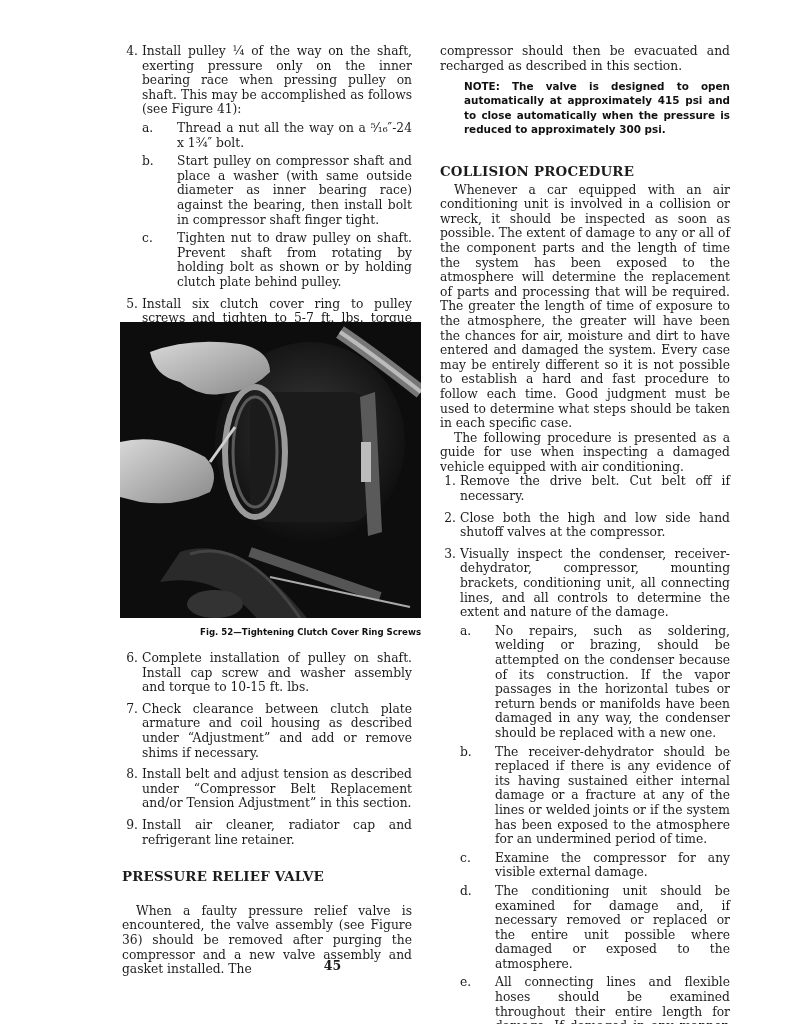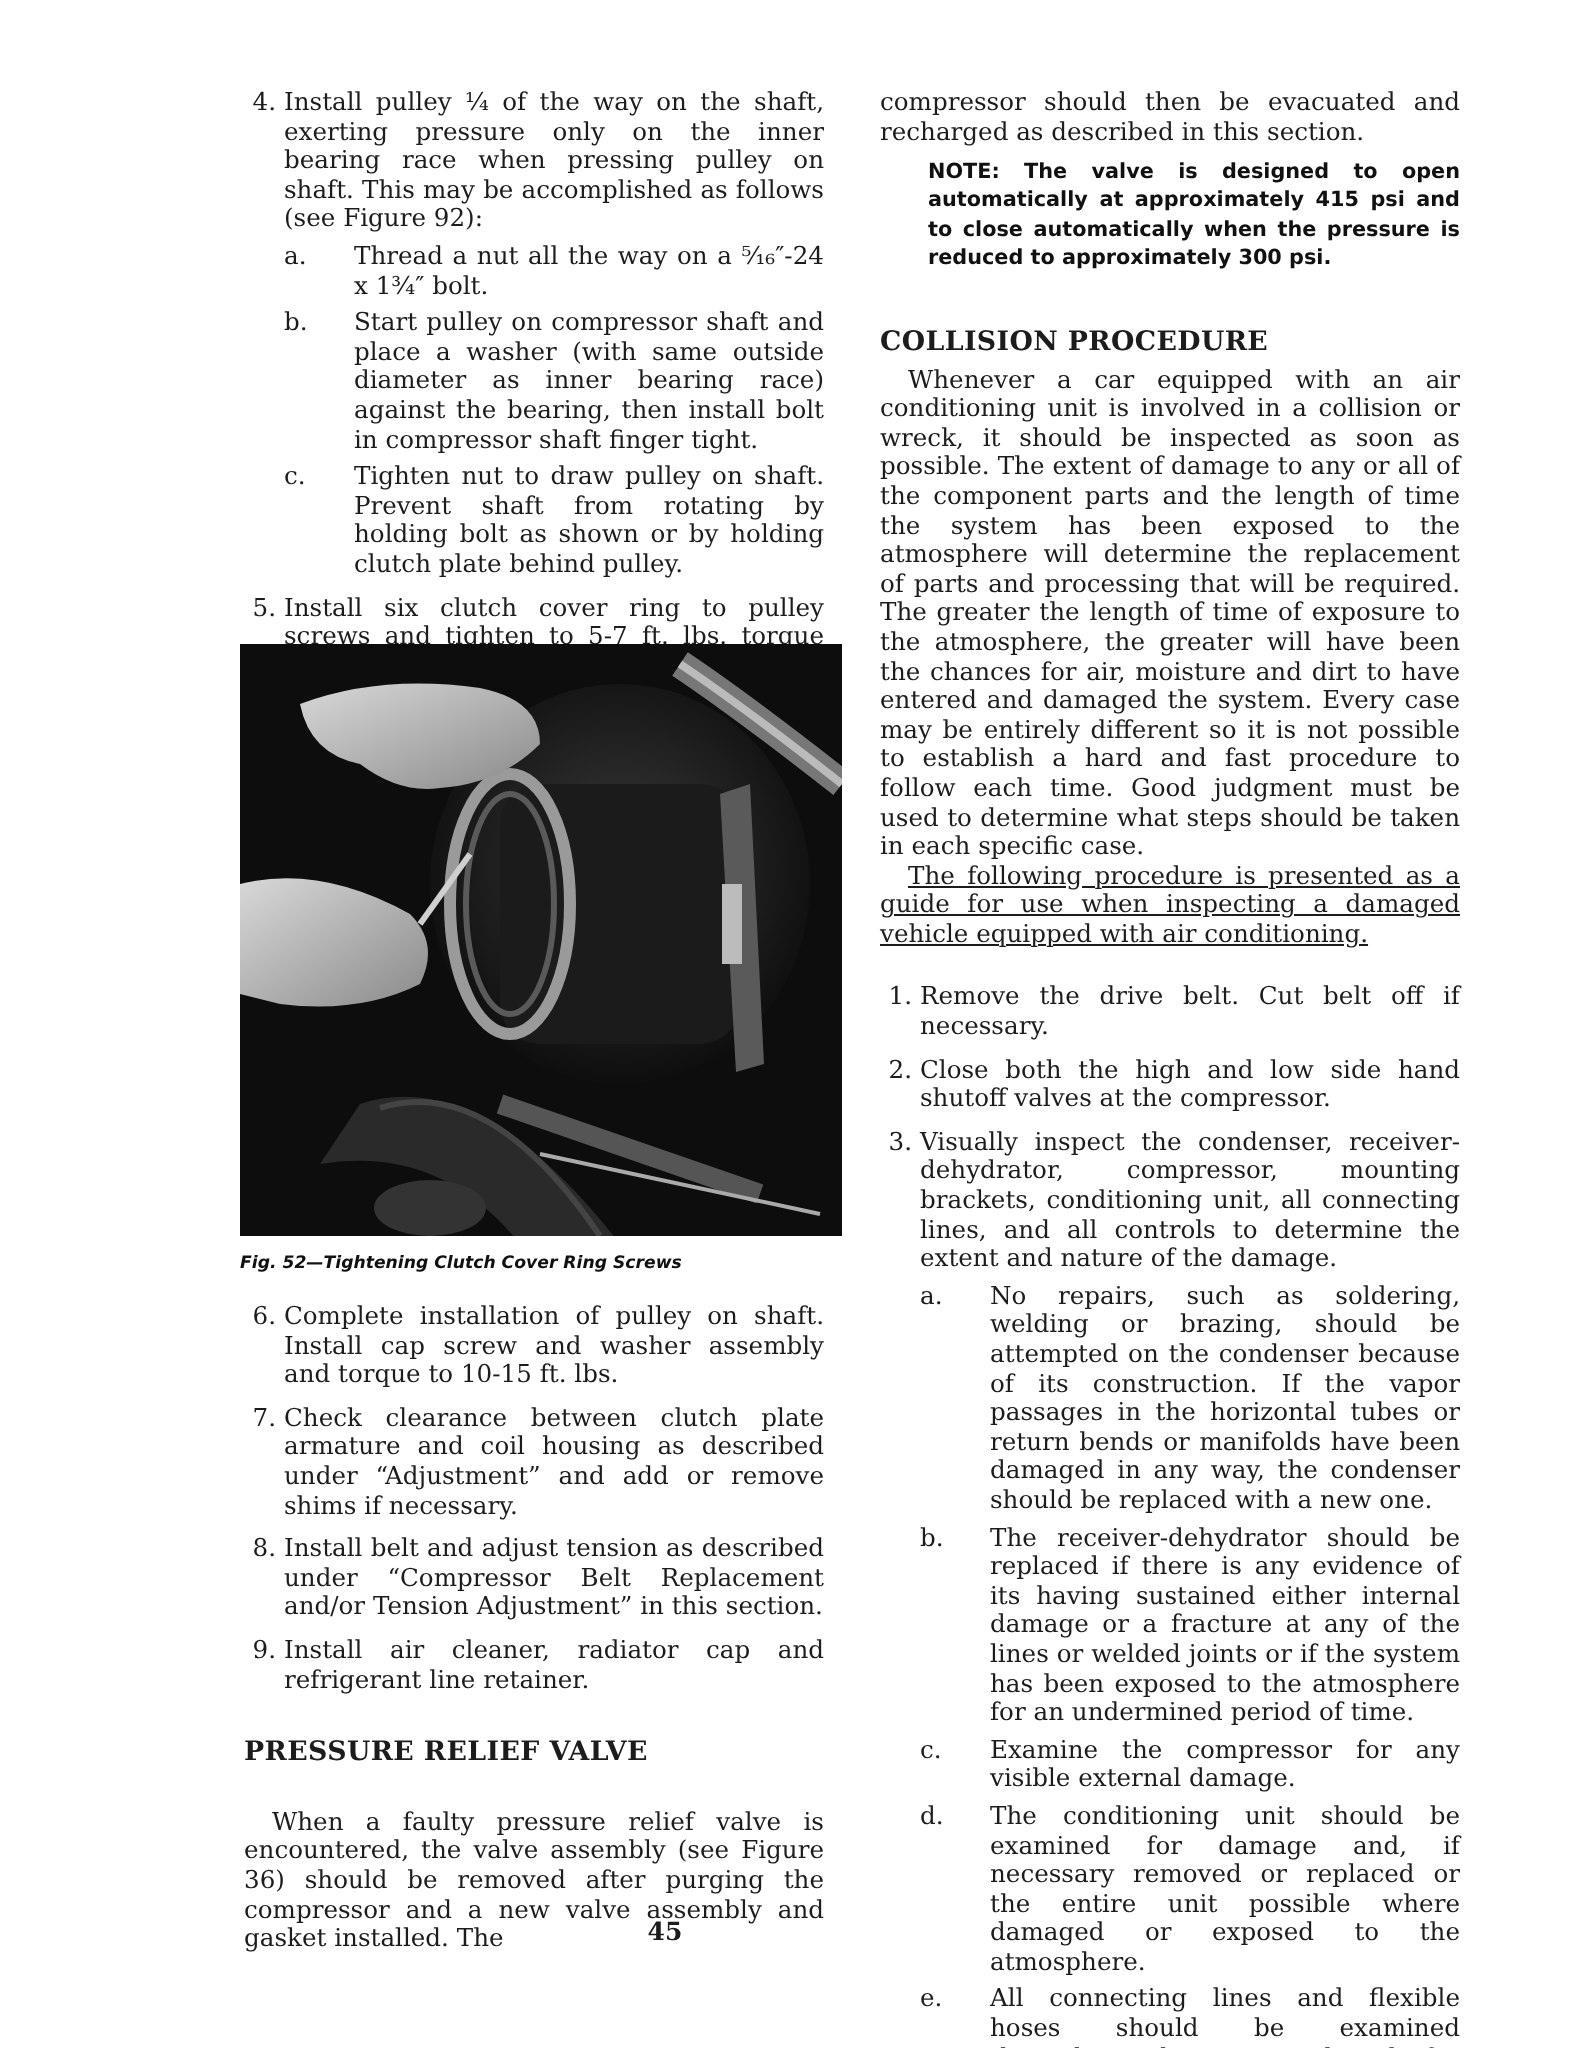--- a/index.html
+++ b/index.html
@@ -18,33 +18,33 @@
   .sub { display: flex; margin-top: 4px; }
   .sub .let { width: 18px; flex: 0 0 18px; }
   .sub .txt { flex: 1; text-align: justify; margin-left: 17px; }
   h2 { margin: 0; font-size: 13.4px; font-weight: bold; letter-spacing: 0.2px; }
   .note {
     font-family: "DejaVu Sans", "Liberation Sans", sans-serif; font-weight: bold; font-size: 10.4px;
     line-height: 14.2px; margin: 6px 0 0 24px; text-align: justify; color: #111;
   }
   .figure { position: absolute; left: 120px; top: 322px; width: 301px; height: 296px; background: #0c0c0c; overflow: hidden; }
   .figcap {
-    position: absolute; left: 120px; top: 627px; width: 301px; text-align: left;
-    font-family: "DejaVu Sans", "Liberation Sans", sans-serif; font-weight: bold; font-size: 8.6px; color: #111; font-style: italic;
+    position: absolute; left: 120px; top: 627px; width: 301px; text-align: right;
+    font-family: "DejaVu Sans", "Liberation Sans", sans-serif; font-weight: bold; font-size: 8.6px; color: #111;
   }
   .page-num { position: absolute; left: 0; width: 665px; top: 958px; text-align: center; font-weight: bold; font-size: 12.5px; }
 </style>
 </head>
 <body>
 
 <div class="col left">
   <div class="item">
     <span class="num">4.</span>
     <div class="txt">
-      <p>Install pulley ¼ of the way on the shaft, exerting pressure only on the inner bearing race when pressing pulley on shaft. This may be accomplished as follows (see Figure 92):</p>
+      <p>Install pulley ¼ of the way on the shaft, exerting pressure only on the inner bearing race when pressing pulley on shaft. This may be accomplished as follows (see Figure 41):</p>
       <div class="sub">
         <span class="let">a.</span>
         <span class="txt">Thread a nut all the way on a ⁵⁄₁₆″-24 x 1¾″ bolt.</span>
       </div>
       <div class="sub">
         <span class="let">b.</span>
         <span class="txt">Start pulley on compressor shaft and place a washer (with same outside diameter as inner bearing race) against the bearing, then install bolt in compressor shaft finger tight.</span>
       </div>
       <div class="sub">
         <span class="let">c.</span>
@@ -117,21 +117,21 @@
   </div>
   <h2 style="margin-top:22px;margin-bottom:20px;">PRESSURE RELIEF VALVE</h2>
   <p class="indent">When a faulty pressure relief valve is encountered, the valve assembly (see Figure 36) should be removed after purging the compressor and a new valve assembly and gasket installed. The</p>
 </div>
 
 <div class="col right">
   <p>compressor should then be evacuated and recharged as described in this section.</p>
   <p class="note">NOTE: The valve is designed to open automatically at approximately 415 psi and to close automatically when the pressure is reduced to approximately 300 psi.</p>
   <h2 style="margin-top:28px;margin-bottom:4px;">COLLISION PROCEDURE</h2>
   <p class="indent">Whenever a car equipped with an air conditioning unit is involved in a collision or wreck, it should be inspected as soon as possible. The extent of damage to any or all of the component parts and the length of time the system has been exposed to the atmosphere will determine the replacement of parts and processing that will be required. The greater the length of time of exposure to the atmosphere, the greater will have been the chances for air, moisture and dirt to have entered and damaged the system. Every case may be entirely different so it is not possible to establish a hard and fast procedure to follow each time. Good judgment must be used to determine what steps should be taken in each specific case.</p>
-  <p class="indent" style="margin-bottom:17px;text-decoration:underline;">The following procedure is presented as a guide for use when inspecting a damaged vehicle equipped with air conditioning.</p>
+  <p class="indent" style="margin-bottom:0;">The following procedure is presented as a guide for use when inspecting a damaged vehicle equipped with air conditioning.</p>
 
   <div class="item">
     <span class="num">1.</span>
     <span class="txt">Remove the drive belt. Cut belt off if necessary.</span>
   </div>
   <div class="item">
     <span class="num">2.</span>
     <span class="txt">Close both the high and low side hand shutoff valves at the compressor.</span>
   </div>
   <div class="item">

